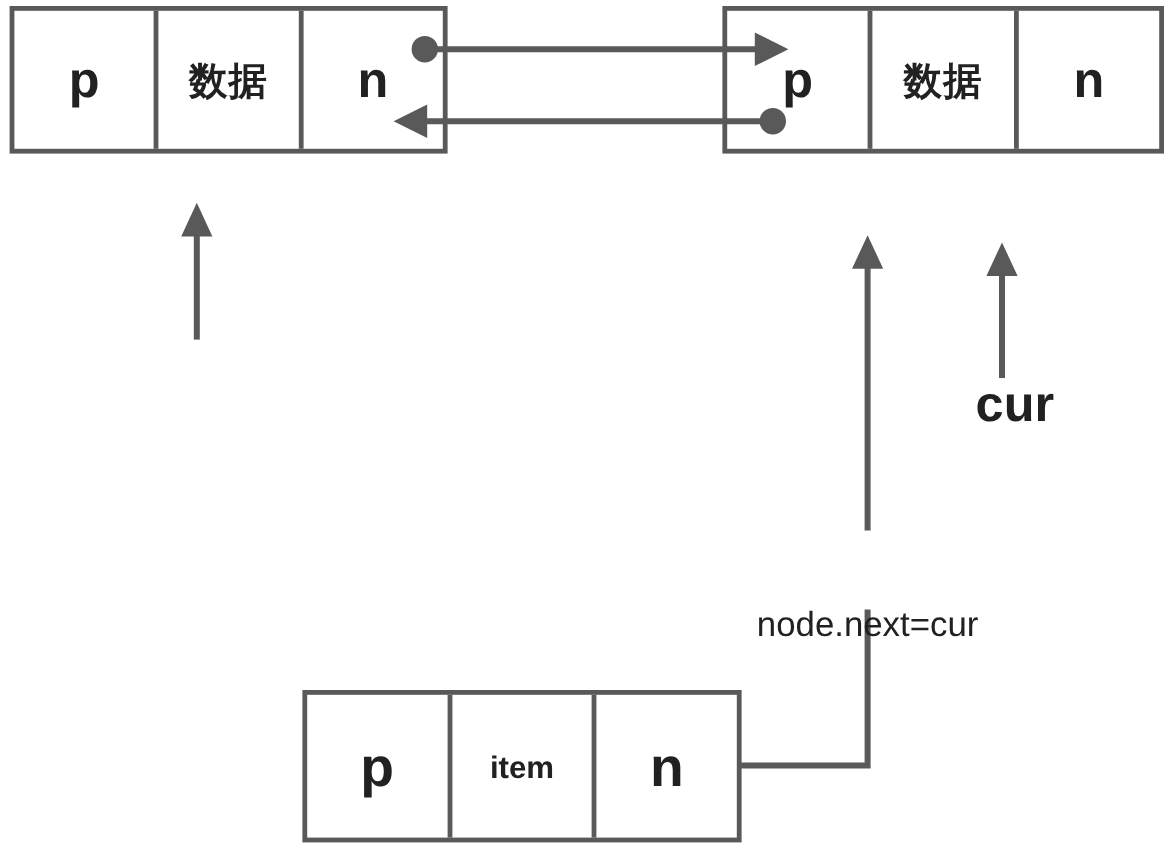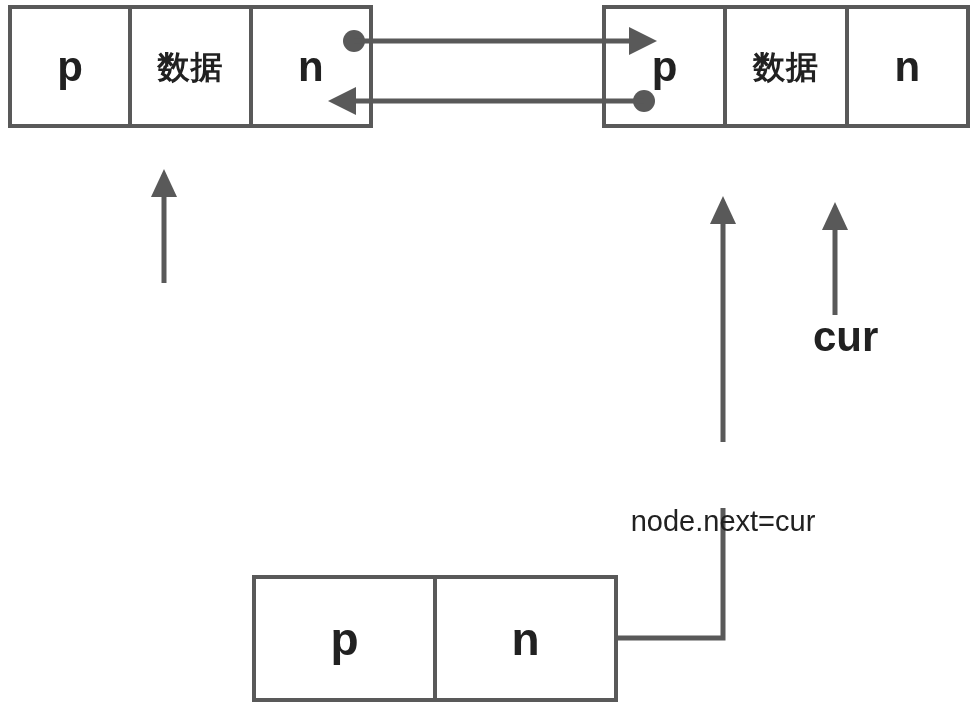--- a/index.html
+++ b/index.html
@@ -77,20 +77,21 @@
   </div>
 
   <div class="node" style="left:602px; top:5px; width:368px; height:123px;">
     <div class="cell pn">p</div>
     <div class="cell cjk">数据</div>
     <div class="cell pn">n</div>
   </div>
 
   <div class="node bottom" style="left:252px; top:575px; width:366px; height:127px;">
     <div class="cell pn">p</div>
+    <div class="cell item">item</div>
     <div class="cell pn">n</div>
   </div>
 
   <svg class="overlay" viewBox="0 0 975 708" xmlns="http://www.w3.org/2000/svg">
 
     <g>
       <circle cx="354" cy="41" r="11"></circle>
       <line x1="354" y1="41" x2="633" y2="41"></line>
       <polygon points="657,41 629,27 629,55"></polygon>
     </g>

